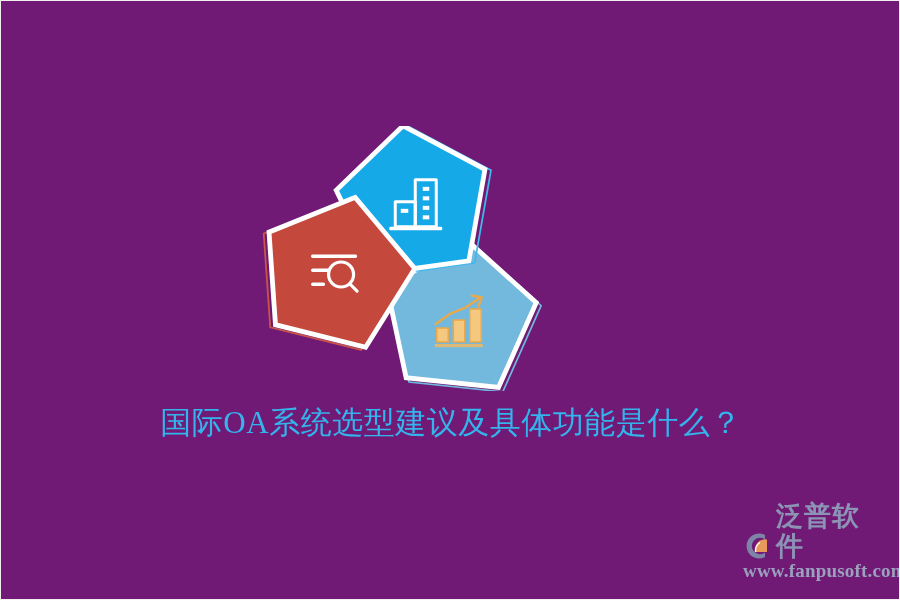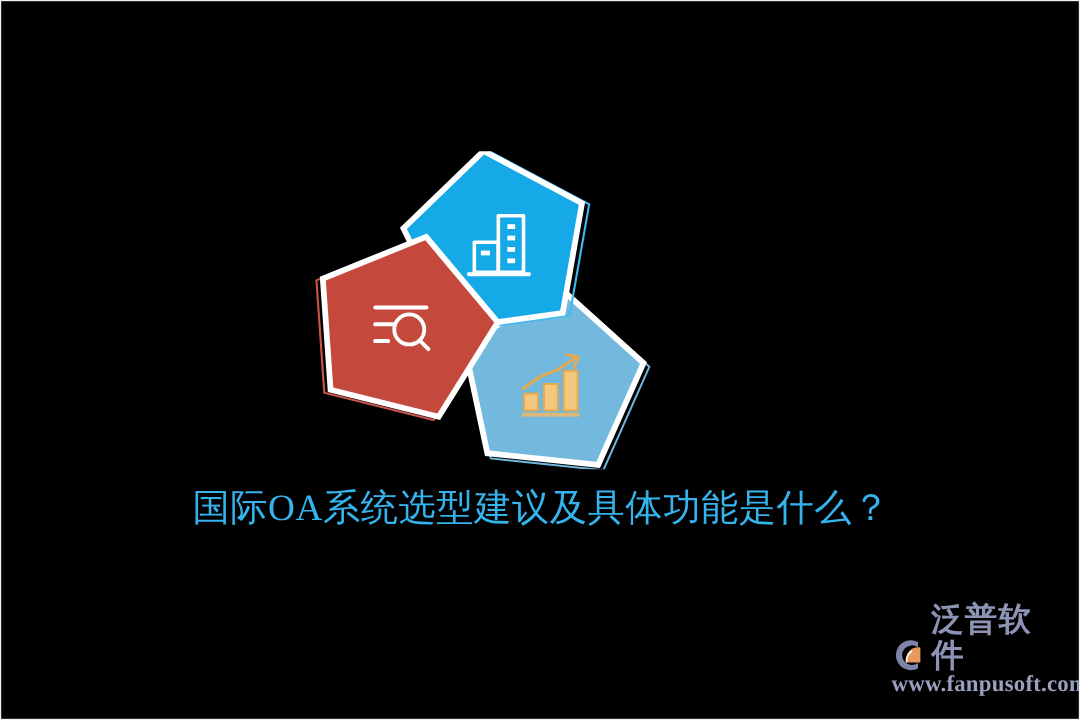--- a/index.html
+++ b/index.html
@@ -10,21 +10,21 @@
   body {
     width: 900px;
     height: 600px;
     font-family: "Liberation Sans", sans-serif;
     overflow: hidden;
   }
   .canvas {
     position: relative;
     width: 900px;
     height: 600px;
-    background: #000000;
+    background: #701a75;
     box-sizing: border-box;
     border: 1px solid #f0f0f0;
     overflow: hidden;
   }
 
   
   .graphic {
     position: absolute;
     left: 255px;
     top: 125px;

